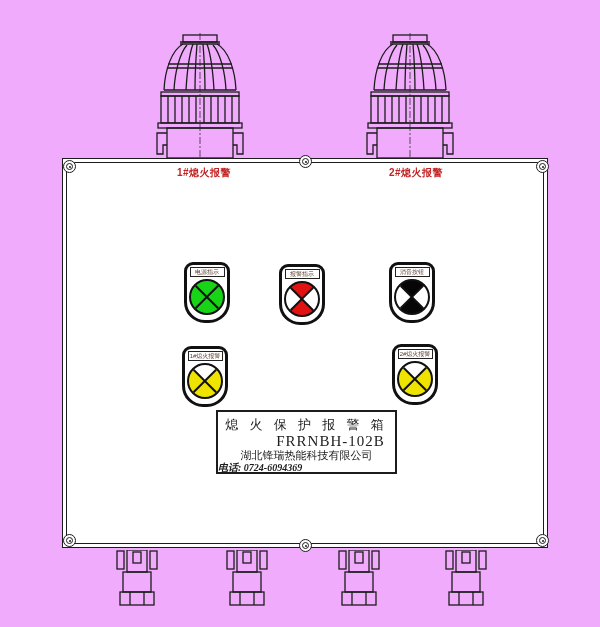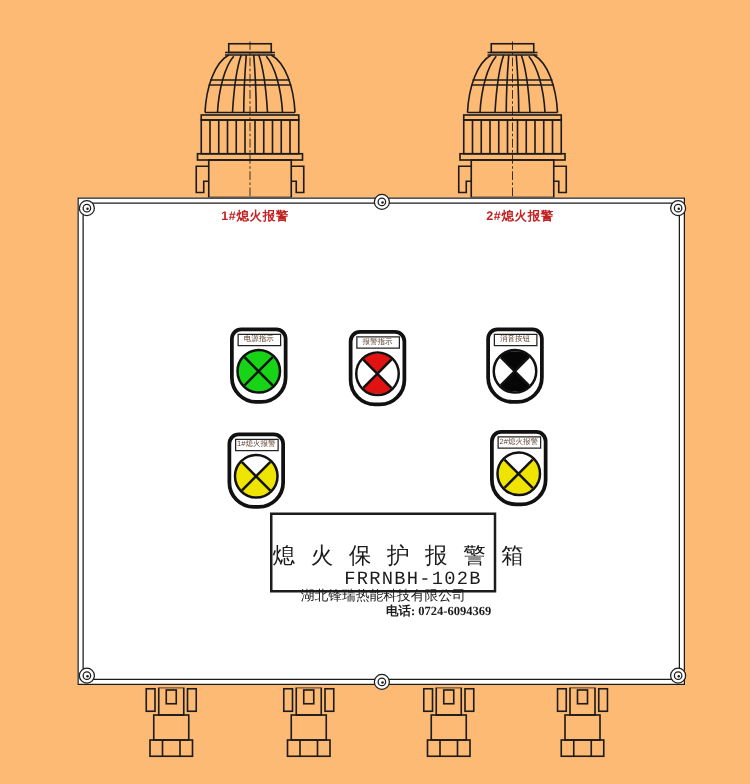--- a/index.html
+++ b/index.html
@@ -1,17 +1,17 @@
 <!DOCTYPE html>
 <html><head>
 <meta charset="utf-8">
 <style>
   html,body { margin:0; padding:0; background:#fff; }
   .canvas {
-    position:relative; width:600px; height:627px; background:#fdba74;
+    position:relative; width:600px; height:627px; background:#f0abfc;
     font-family:"Liberation Sans", sans-serif; overflow:hidden;
   }
   svg { display:block; }
 
   
   .frame-outer {
     position:absolute; left:62px; top:158px; width:486px; height:390px;
     border:1.5px solid #1c1c1c; background:#fff; box-sizing:border-box;
   }
   .frame-inner {
@@ -64,24 +64,24 @@
   .lens-red    { background:conic-gradient(from 45deg, #fff 0 90deg, #e01212 90deg 180deg, #fff 180deg 270deg, #e01212 270deg 360deg); }
   .lens-black  { background:conic-gradient(from 45deg, #fff 0 90deg, #060606 90deg 180deg, #fff 180deg 270deg, #060606 270deg 360deg); }
   .lens-yellow { background:conic-gradient(from 45deg, #efe400 0 270deg, #fff 270deg 360deg); }
 
   
   .nameplate {
     position:absolute; left:216px; top:410px; width:181px; height:64px;
     border:2px solid #1c1c1c; box-sizing:border-box; background:#fff;
     text-align:center; color:#1c1c1c; font-family:"Liberation Serif", serif;
   }
-  .np-title { margin-top:20px; font-size:18px; letter-spacing:4px; white-space:nowrap; }
-  .np-model { font-size:15px; letter-spacing:1px; font-family:Liberation Mono, monospace; line-height:15px;padding-left:48px; }
+  .np-title { margin-top:4px; font-size:13px; letter-spacing:4px; white-space:nowrap; }
+  .np-model { font-size:15px; letter-spacing:1px; font-family:Liberation Serif, serif; line-height:15px;padding-left:48px; }
   .np-company { font-size:11px; line-height:13px; white-space:nowrap; }
-  .np-phone { font-size:10px; font-weight:bold; text-align:right; padding-right:2px; line-height:12px; }
+  .np-phone { font-size:10px; font-weight:bold; text-align:left; padding-right:2px; line-height:12px;font-style:italic; }
 
   .beacon, .gland { position:absolute; }
 </style>
 </head>
 <body>
 
 <div class="canvas">
 
   <svg class="beacon" style="left:144px; top:33px;" width="112" height="127" viewBox="0 0 112 127" fill="none" stroke="#1c1c1c" stroke-width="1.3">
     <line x1="56" y1="0" x2="56" y2="126" stroke-width="0.7" stroke-dasharray="7 2 2 2"></line>

